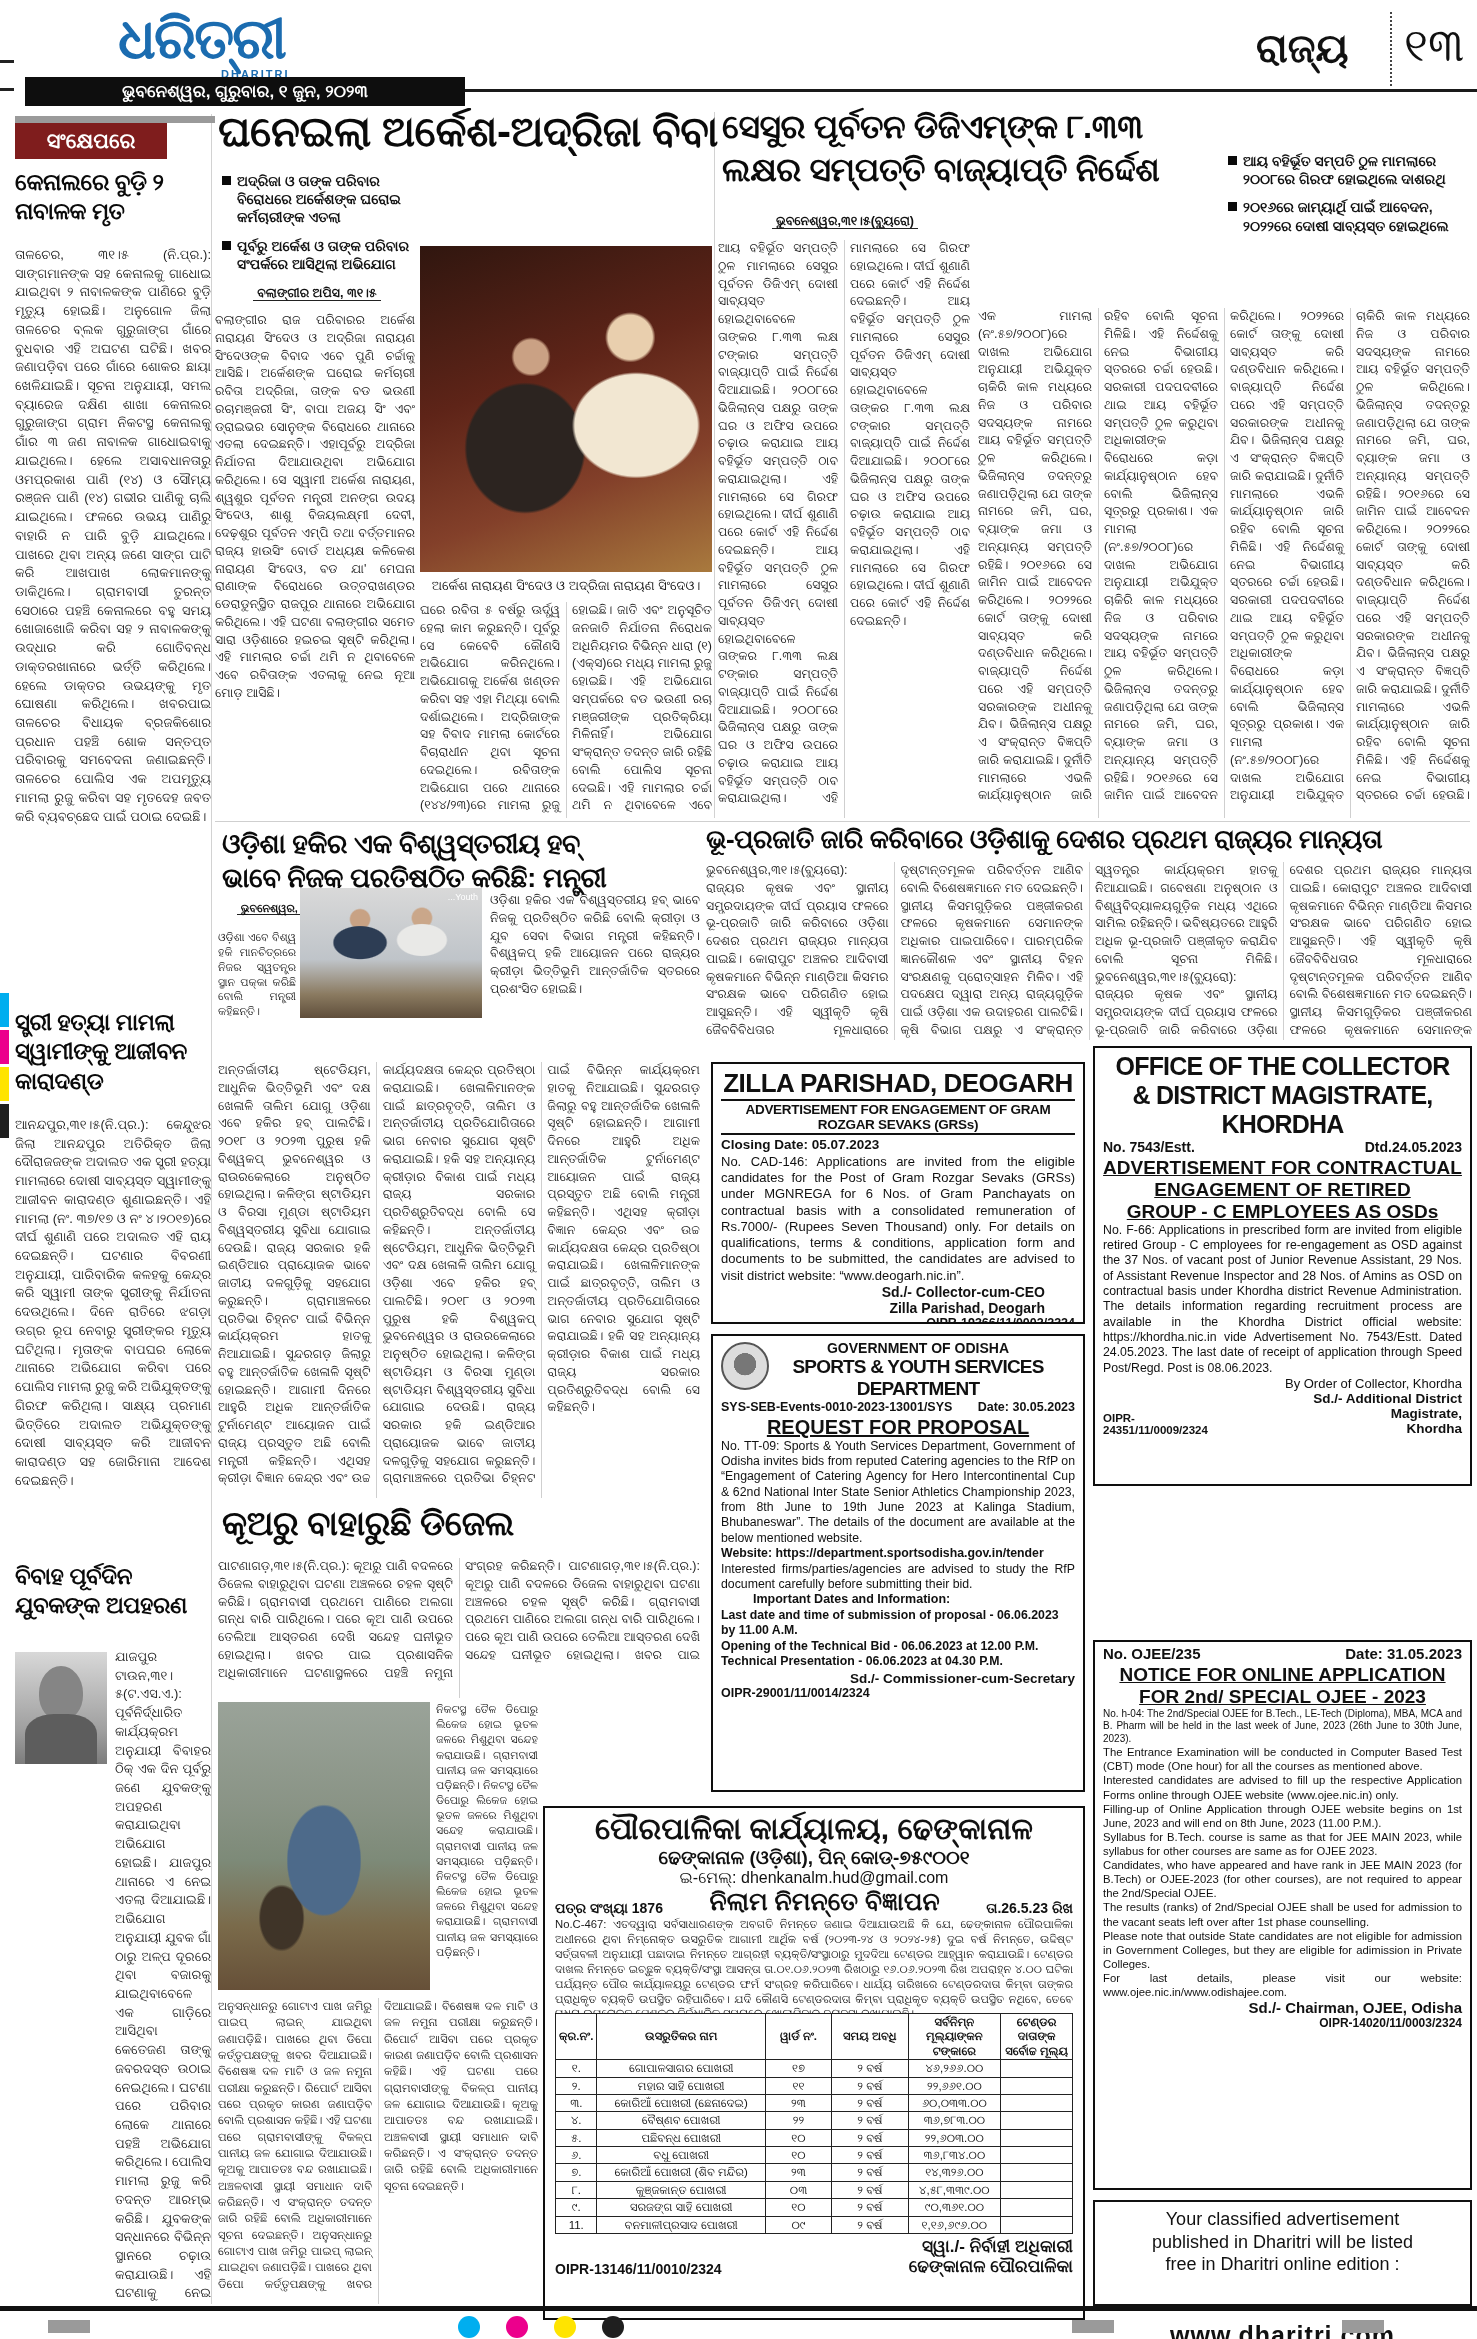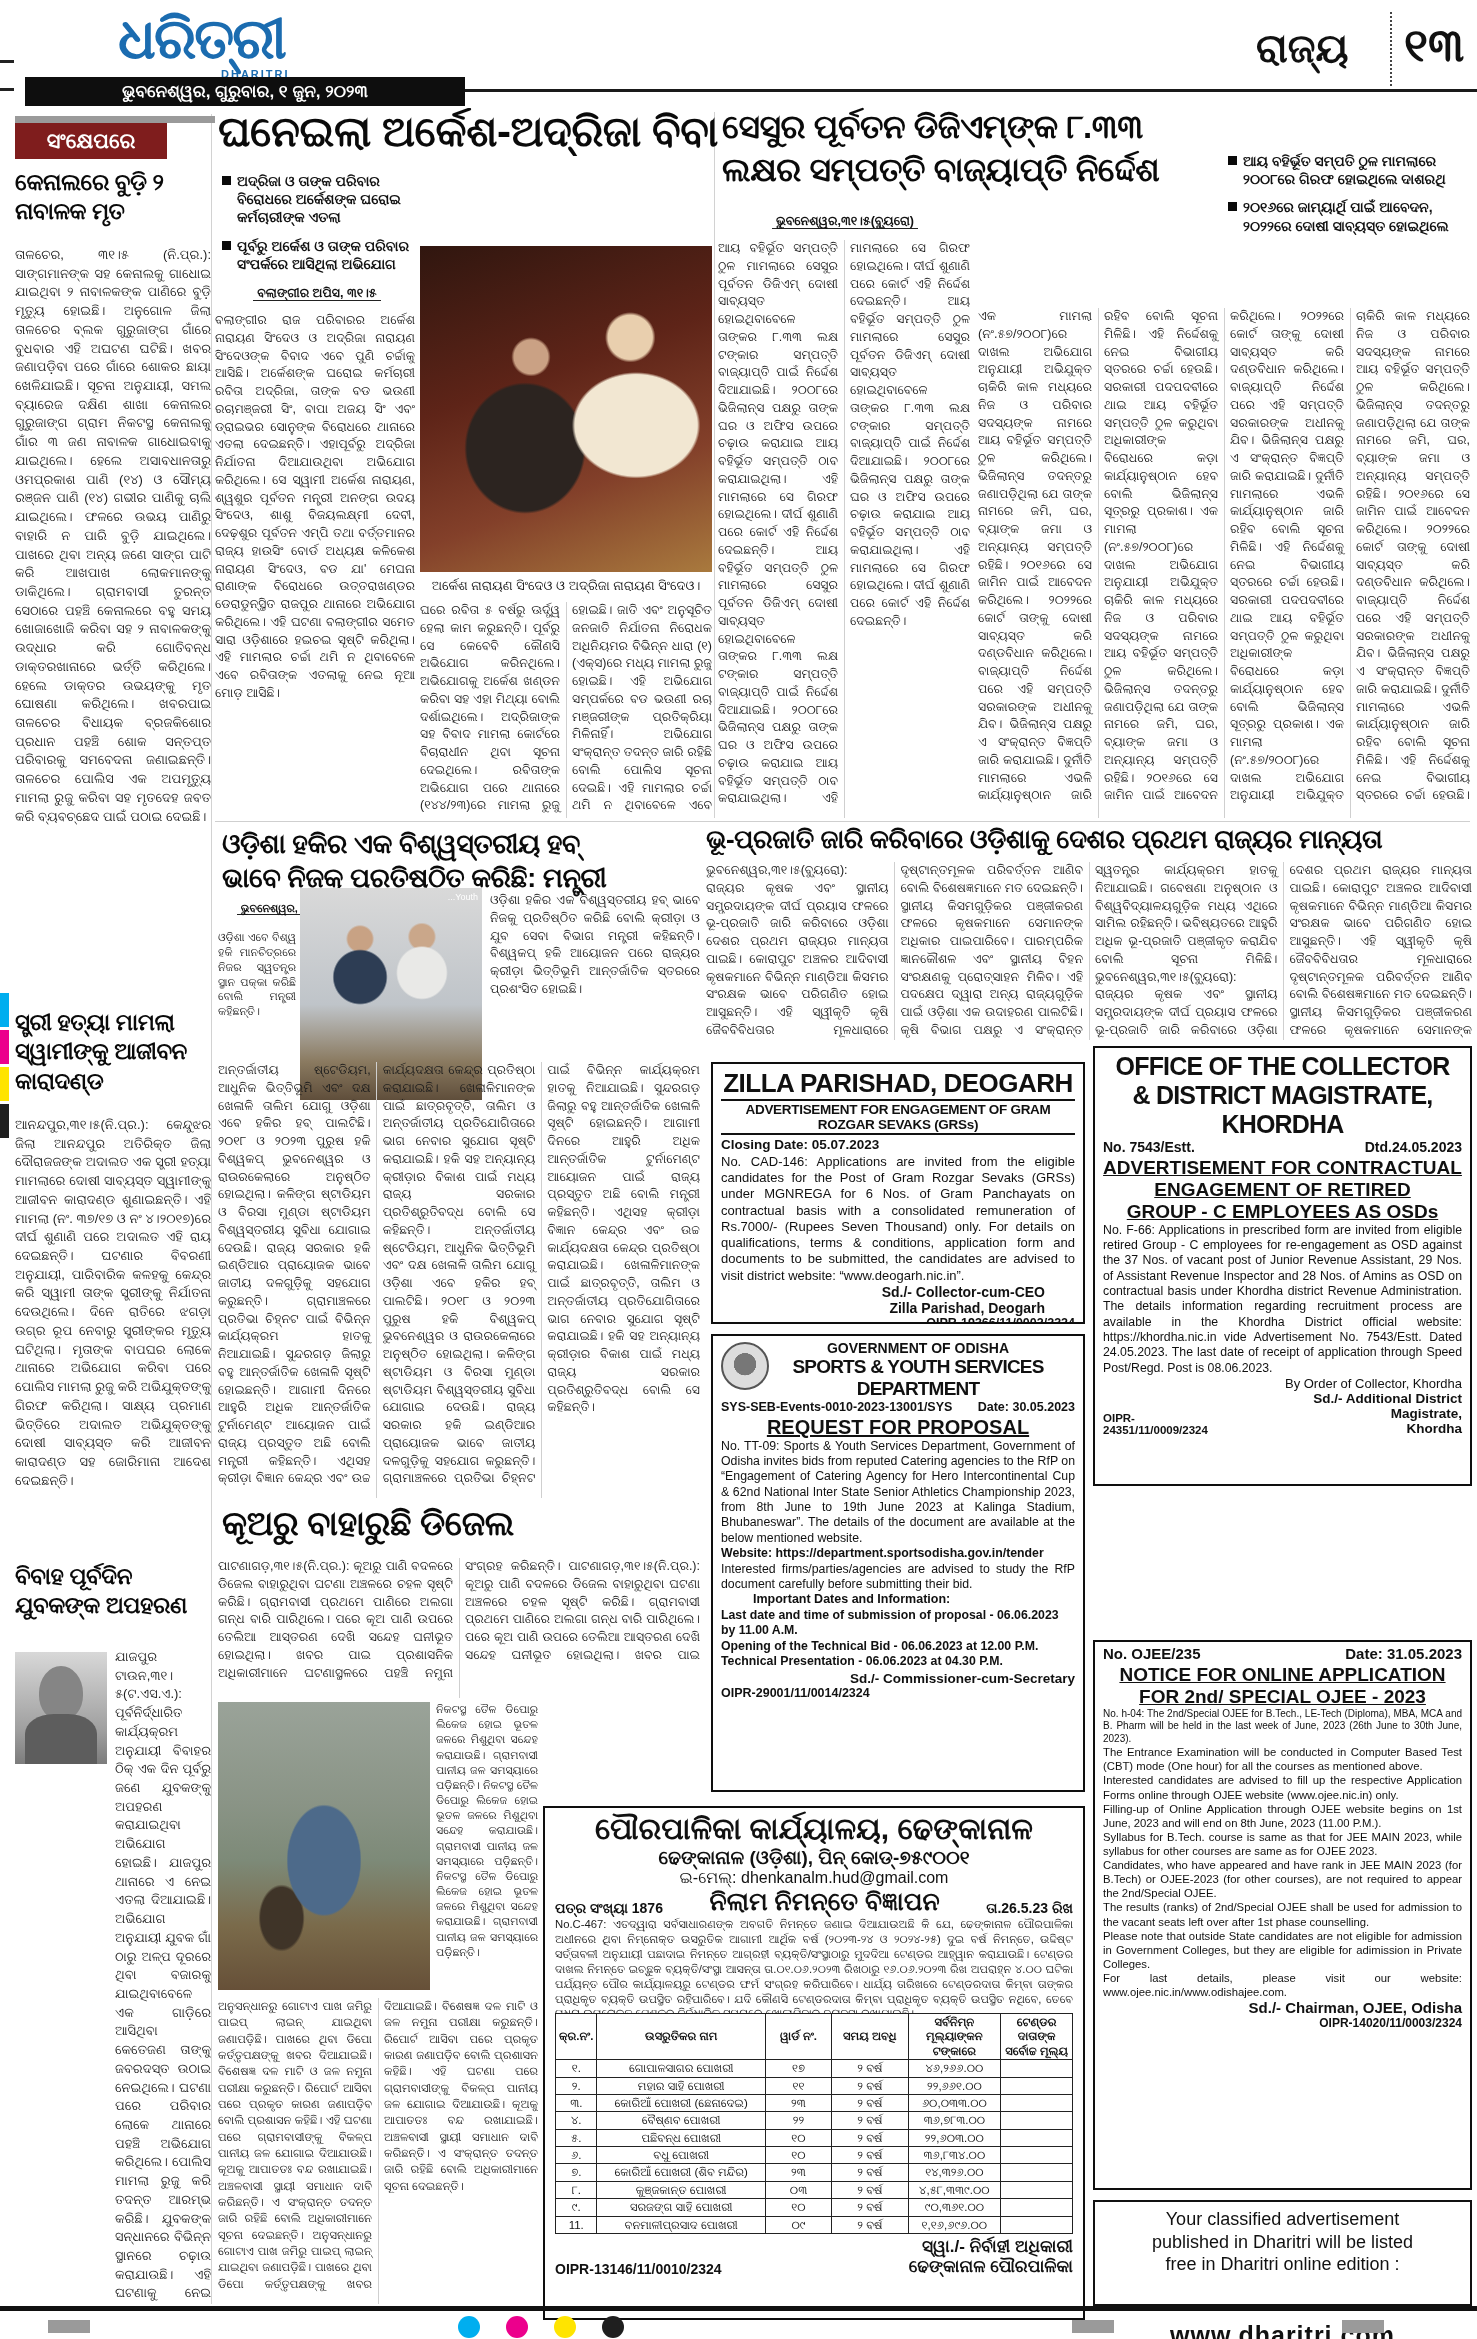--- a/index.html
+++ b/index.html
@@ -36,21 +36,21 @@
   <div class="abs" style="left:0;top:88px;width:14px;height:3px;background:#222;"></div>
 
   <div class="abs" style="left:118px;top:6px;font-size:56px;font-weight:bold;color:#1b6cb0;letter-spacing:-2px;">ଧରିତ୍ରୀ</div>
   <div class="abs" style="left:206px;top:68px;font-size:11px;font-weight:bold;color:#1b6cb0;letter-spacing:2px;margin-left:15px;">DHARITRI</div>
 
   <div class="abs" style="left:25px;top:89px;width:1452px;height:3px;background:#1a1a1a;"></div>
   <div class="abs" style="left:25px;top:77px;width:440px;height:29px;background:#0e0e0e;color:#fff;font-weight:bold;font-size:17px;line-height:29px;text-align:center;z-index:2;">ଭୁବନେଶ୍ୱର, ଗୁରୁବାର, ୧ ଜୁନ, ୨୦୨୩</div>
 
   <div class="abs" style="left:1256px;top:26px;font-size:40px;font-weight:bold;">ରାଜ୍ୟ</div>
   <div class="abs" style="left:1390px;top:12px;height:74px;border-left:2px dotted #444;"></div>
-  <div class="abs" style="left:1404px;top:18px;font-size:46px;font-weight:bold;">୧୩</div>
+  <div class="abs" style="left:1404px;top:18px;font-size:46px;font-weight:normal;">୧୩</div>
 
   <div class="abs vrule" style="left:211px;top:114px;height:2190px;"></div>
   <div class="abs vrule" style="left:714px;top:112px;height:706px;"></div>
   <div class="abs hrule" style="left:215px;top:821px;width:1255px;"></div>
 
   <div class="abs" style="left:15px;top:116px;width:200px;height:7px;background:#9a9a9a;"></div>
   <div class="abs" style="left:15px;top:123px;width:152px;height:36px;background:#7f1d1d;color:#fff;font-weight:bold;font-size:21px;line-height:36px;text-align:center;">ସଂକ୍ଷେପରେ</div>
 
   <div class="abs headline" style="left:15px;top:168px;width:196px;font-size:23px;line-height:1.25;">କେନାଲରେ ବୁଡ଼ି ୨ ନାବାଳକ ମୃତ</div>
   <div class="abs odia-body" style="left:15px;top:246px;width:196px;height:758px;font-size:13px;line-height:1.44;">ତାଳଚେର, ୩୧।୫ (ନି.ପ୍ର.): ସାଙ୍ଗମାନଙ୍କ ସହ କେନାଲକୁ ଗାଧୋଇ ଯାଇଥିବା ୨ ନାବାଳକଙ୍କ ପାଣିରେ ବୁଡ଼ି ମୃତ୍ୟୁ ହୋଇଛି। ଅନୁଗୋଳ ଜିଲା ତାଳଚେର ବ୍ଲକ ଗୁରୁଜାଙ୍ଗ ଗାଁରେ ବୁଧବାର ଏହି ଅଘଟଣ ଘଟିଛି। ଖବର ଜଣାପଡ଼ିବା ପରେ ଗାଁରେ ଶୋକର ଛାୟା ଖେଳିଯାଇଛି। ସୂଚନା ଅନୁଯାୟୀ, ସମଲ ବ୍ୟାରେଜ ଦକ୍ଷିଣ ଶାଖା କେନାଲର ଗୁରୁଜାଙ୍ଗ ଗ୍ରାମ ନିକଟସ୍ଥ କେନାଲକୁ ଗାଁର ୩ ଜଣ ନାବାଳକ ଗାଧୋଇବାକୁ ଯାଇଥିଲେ। ହେଲେ ଅସାବଧାନତାରୁ ଓମପ୍ରକାଶ ପାଣି (୧୪) ଓ ସୌମ୍ୟ ରଞ୍ଜନ ପାଣି (୧୪) ଗଭୀର ପାଣିକୁ ଚାଲି ଯାଇଥିଲେ। ଫଳରେ ଉଭୟ ପାଣିରୁ ବାହାରି ନ ପାରି ବୁଡ଼ି ଯାଇଥିଲେ। ପାଖରେ ଥିବା ଅନ୍ୟ ଜଣେ ସାଙ୍ଗ ପାଟି କରି ଆଖପାଖ ଲୋକମାନଙ୍କୁ ଡାକିଥିଲେ। ଗ୍ରାମବାସୀ ତୁରନ୍ତ ସେଠାରେ ପହଞ୍ଚି କେନାଲରେ ବହୁ ସମୟ ଖୋଜାଖୋଜି କରିବା ସହ ୨ ନାବାଳକଙ୍କୁ ଉଦ୍ଧାର କରି ଗୋତିବନ୍ଧ ଡାକ୍ତରଖାନାରେ ଭର୍ତ୍ତି କରିଥିଲେ। ହେଲେ ଡାକ୍ତର ଉଭୟଙ୍କୁ ମୃତ ଘୋଷଣା କରିଥିଲେ। ଖବରପାଇ ତାଳଚେର ବିଧାୟକ ବ୍ରଜକିଶୋର ପ୍ରଧାନ ପହଞ୍ଚି ଶୋକ ସନ୍ତପ୍ତ ପରିବାରକୁ ସମବେଦନା ଜଣାଇଛନ୍ତି। ତାଳଚେର ପୋଲିସ ଏକ ଅପମୃତ୍ୟୁ ମାମଲା ରୁଜୁ କରିବା ସହ ମୃତଦେହ ଜବତ କରି ବ୍ୟବଚ୍ଛେଦ ପାଇଁ ପଠାଇ ଦେଇଛି।</div>
@@ -109,21 +109,21 @@
   </div>
   <div class="abs dateline" style="left:740px;top:214px;width:210px;"><span>ଭୁବନେଶ୍ୱର,୩୧।୫(ବ୍ୟୁରୋ)</span></div>
   <div class="abs odia-body cols2" style="left:718px;top:240px;width:252px;height:578px;">ଆୟ ବହିର୍ଭୂତ ସମ୍ପତ୍ତି ଠୁଳ ମାମଲାରେ ସେସୁର ପୂର୍ବତନ ଡିଜିଏମ୍ ଦୋଷୀ ସାବ୍ୟସ୍ତ ହୋଇଥିବାବେଳେ ତାଙ୍କର ୮.୩୩ ଲକ୍ଷ ଟଙ୍କାର ସମ୍ପତ୍ତି ବାଜ୍ୟାପ୍ତି ପାଇଁ ନିର୍ଦ୍ଦେଶ ଦିଆଯାଇଛି। ୨୦୦୮ରେ ଭିଜିଲାନ୍ସ ପକ୍ଷରୁ ତାଙ୍କ ଘର ଓ ଅଫିସ ଉପରେ ଚଢ଼ାଉ କରାଯାଇ ଆୟ ବହିର୍ଭୂତ ସମ୍ପତ୍ତି ଠାବ କରାଯାଇଥିଲା। ଏହି ମାମଲାରେ ସେ ଗିରଫ ହୋଇଥିଲେ। ଦୀର୍ଘ ଶୁଣାଣି ପରେ କୋର୍ଟ ଏହି ନିର୍ଦ୍ଦେଶ ଦେଇଛନ୍ତି। ଆୟ ବହିର୍ଭୂତ ସମ୍ପତ୍ତି ଠୁଳ ମାମଲାରେ ସେସୁର ପୂର୍ବତନ ଡିଜିଏମ୍ ଦୋଷୀ ସାବ୍ୟସ୍ତ ହୋଇଥିବାବେଳେ ତାଙ୍କର ୮.୩୩ ଲକ୍ଷ ଟଙ୍କାର ସମ୍ପତ୍ତି ବାଜ୍ୟାପ୍ତି ପାଇଁ ନିର୍ଦ୍ଦେଶ ଦିଆଯାଇଛି। ୨୦୦୮ରେ ଭିଜିଲାନ୍ସ ପକ୍ଷରୁ ତାଙ୍କ ଘର ଓ ଅଫିସ ଉପରେ ଚଢ଼ାଉ କରାଯାଇ ଆୟ ବହିର୍ଭୂତ ସମ୍ପତ୍ତି ଠାବ କରାଯାଇଥିଲା। ଏହି ମାମଲାରେ ସେ ଗିରଫ ହୋଇଥିଲେ। ଦୀର୍ଘ ଶୁଣାଣି ପରେ କୋର୍ଟ ଏହି ନିର୍ଦ୍ଦେଶ ଦେଇଛନ୍ତି। ଆୟ ବହିର୍ଭୂତ ସମ୍ପତ୍ତି ଠୁଳ ମାମଲାରେ ସେସୁର ପୂର୍ବତନ ଡିଜିଏମ୍ ଦୋଷୀ ସାବ୍ୟସ୍ତ ହୋଇଥିବାବେଳେ ତାଙ୍କର ୮.୩୩ ଲକ୍ଷ ଟଙ୍କାର ସମ୍ପତ୍ତି ବାଜ୍ୟାପ୍ତି ପାଇଁ ନିର୍ଦ୍ଦେଶ ଦିଆଯାଇଛି। ୨୦୦୮ରେ ଭିଜିଲାନ୍ସ ପକ୍ଷରୁ ତାଙ୍କ ଘର ଓ ଅଫିସ ଉପରେ ଚଢ଼ାଉ କରାଯାଇ ଆୟ ବହିର୍ଭୂତ ସମ୍ପତ୍ତି ଠାବ କରାଯାଇଥିଲା। ଏହି ମାମଲାରେ ସେ ଗିରଫ ହୋଇଥିଲେ। ଦୀର୍ଘ ଶୁଣାଣି ପରେ କୋର୍ଟ ଏହି ନିର୍ଦ୍ଦେଶ ଦେଇଛନ୍ତି।</div>
   <div class="abs odia-body cols4" style="left:978px;top:308px;width:492px;height:510px;">ଏକ ମାମଲା (ନଂ.୫୭/୨୦୦୮)ରେ ଦାଖଲ ଅଭିଯୋଗ ଅନୁଯାୟୀ ଅଭିଯୁକ୍ତ ଚାକିରି କାଳ ମଧ୍ୟରେ ନିଜ ଓ ପରିବାର ସଦସ୍ୟଙ୍କ ନାମରେ ଆୟ ବହିର୍ଭୂତ ସମ୍ପତ୍ତି ଠୁଳ କରିଥିଲେ। ଭିଜିଲାନ୍ସ ତଦନ୍ତରୁ ଜଣାପଡ଼ିଥିଲା ଯେ ତାଙ୍କ ନାମରେ ଜମି, ଘର, ବ୍ୟାଙ୍କ ଜମା ଓ ଅନ୍ୟାନ୍ୟ ସମ୍ପତ୍ତି ରହିଛି। ୨୦୧୬ରେ ସେ ଜାମିନ ପାଇଁ ଆବେଦନ କରିଥିଲେ। ୨୦୨୨ରେ କୋର୍ଟ ତାଙ୍କୁ ଦୋଷୀ ସାବ୍ୟସ୍ତ କରି ଦଣ୍ଡବିଧାନ କରିଥିଲେ। ବାଜ୍ୟାପ୍ତି ନିର୍ଦ୍ଦେଶ ପରେ ଏହି ସମ୍ପତ୍ତି ସରକାରଙ୍କ ଅଧୀନକୁ ଯିବ। ଭିଜିଲାନ୍ସ ପକ୍ଷରୁ ଏ ସଂକ୍ରାନ୍ତ ବିଜ୍ଞପ୍ତି ଜାରି କରାଯାଇଛି। ଦୁର୍ନୀତି ମାମଲାରେ ଏଭଳି କାର୍ଯ୍ୟାନୁଷ୍ଠାନ ଜାରି ରହିବ ବୋଲି ସୂଚନା ମିଳିଛି। ଏହି ନିର୍ଦ୍ଦେଶକୁ ନେଇ ବିଭାଗୀୟ ସ୍ତରରେ ଚର୍ଚ୍ଚା ହେଉଛି। ସରକାରୀ ପଦପଦବୀରେ ଥାଇ ଆୟ ବହିର୍ଭୂତ ସମ୍ପତ୍ତି ଠୁଳ କରୁଥିବା ଅଧିକାରୀଙ୍କ ବିରୋଧରେ କଡ଼ା କାର୍ଯ୍ୟାନୁଷ୍ଠାନ ହେବ ବୋଲି ଭିଜିଲାନ୍ସ ସୂତ୍ରରୁ ପ୍ରକାଶ। ଏକ ମାମଲା (ନଂ.୫୭/୨୦୦୮)ରେ ଦାଖଲ ଅଭିଯୋଗ ଅନୁଯାୟୀ ଅଭିଯୁକ୍ତ ଚାକିରି କାଳ ମଧ୍ୟରେ ନିଜ ଓ ପରିବାର ସଦସ୍ୟଙ୍କ ନାମରେ ଆୟ ବହିର୍ଭୂତ ସମ୍ପତ୍ତି ଠୁଳ କରିଥିଲେ। ଭିଜିଲାନ୍ସ ତଦନ୍ତରୁ ଜଣାପଡ଼ିଥିଲା ଯେ ତାଙ୍କ ନାମରେ ଜମି, ଘର, ବ୍ୟାଙ୍କ ଜମା ଓ ଅନ୍ୟାନ୍ୟ ସମ୍ପତ୍ତି ରହିଛି। ୨୦୧୬ରେ ସେ ଜାମିନ ପାଇଁ ଆବେଦନ କରିଥିଲେ। ୨୦୨୨ରେ କୋର୍ଟ ତାଙ୍କୁ ଦୋଷୀ ସାବ୍ୟସ୍ତ କରି ଦଣ୍ଡବିଧାନ କରିଥିଲେ। ବାଜ୍ୟାପ୍ତି ନିର୍ଦ୍ଦେଶ ପରେ ଏହି ସମ୍ପତ୍ତି ସରକାରଙ୍କ ଅଧୀନକୁ ଯିବ। ଭିଜିଲାନ୍ସ ପକ୍ଷରୁ ଏ ସଂକ୍ରାନ୍ତ ବିଜ୍ଞପ୍ତି ଜାରି କରାଯାଇଛି। ଦୁର୍ନୀତି ମାମଲାରେ ଏଭଳି କାର୍ଯ୍ୟାନୁଷ୍ଠାନ ଜାରି ରହିବ ବୋଲି ସୂଚନା ମିଳିଛି। ଏହି ନିର୍ଦ୍ଦେଶକୁ ନେଇ ବିଭାଗୀୟ ସ୍ତରରେ ଚର୍ଚ୍ଚା ହେଉଛି। ସରକାରୀ ପଦପଦବୀରେ ଥାଇ ଆୟ ବହିର୍ଭୂତ ସମ୍ପତ୍ତି ଠୁଳ କରୁଥିବା ଅଧିକାରୀଙ୍କ ବିରୋଧରେ କଡ଼ା କାର୍ଯ୍ୟାନୁଷ୍ଠାନ ହେବ ବୋଲି ଭିଜିଲାନ୍ସ ସୂତ୍ରରୁ ପ୍ରକାଶ। ଏକ ମାମଲା (ନଂ.୫୭/୨୦୦୮)ରେ ଦାଖଲ ଅଭିଯୋଗ ଅନୁଯାୟୀ ଅଭିଯୁକ୍ତ ଚାକିରି କାଳ ମଧ୍ୟରେ ନିଜ ଓ ପରିବାର ସଦସ୍ୟଙ୍କ ନାମରେ ଆୟ ବହିର୍ଭୂତ ସମ୍ପତ୍ତି ଠୁଳ କରିଥିଲେ। ଭିଜିଲାନ୍ସ ତଦନ୍ତରୁ ଜଣାପଡ଼ିଥିଲା ଯେ ତାଙ୍କ ନାମରେ ଜମି, ଘର, ବ୍ୟାଙ୍କ ଜମା ଓ ଅନ୍ୟାନ୍ୟ ସମ୍ପତ୍ତି ରହିଛି। ୨୦୧୬ରେ ସେ ଜାମିନ ପାଇଁ ଆବେଦନ କରିଥିଲେ। ୨୦୨୨ରେ କୋର୍ଟ ତାଙ୍କୁ ଦୋଷୀ ସାବ୍ୟସ୍ତ କରି ଦଣ୍ଡବିଧାନ କରିଥିଲେ। ବାଜ୍ୟାପ୍ତି ନିର୍ଦ୍ଦେଶ ପରେ ଏହି ସମ୍ପତ୍ତି ସରକାରଙ୍କ ଅଧୀନକୁ ଯିବ। ଭିଜିଲାନ୍ସ ପକ୍ଷରୁ ଏ ସଂକ୍ରାନ୍ତ ବିଜ୍ଞପ୍ତି ଜାରି କରାଯାଇଛି। ଦୁର୍ନୀତି ମାମଲାରେ ଏଭଳି କାର୍ଯ୍ୟାନୁଷ୍ଠାନ ଜାରି ରହିବ ବୋଲି ସୂଚନା ମିଳିଛି। ଏହି ନିର୍ଦ୍ଦେଶକୁ ନେଇ ବିଭାଗୀୟ ସ୍ତରରେ ଚର୍ଚ୍ଚା ହେଉଛି। ସରକାରୀ ପଦପଦବୀରେ ଥାଇ ଆୟ ବହିର୍ଭୂତ ସମ୍ପତ୍ତି ଠୁଳ କରୁଥିବା ଅଧିକାରୀଙ୍କ ବିରୋଧରେ କଡ଼ା କାର୍ଯ୍ୟାନୁଷ୍ଠାନ ହେବ ବୋଲି ଭିଜିଲାନ୍ସ ସୂତ୍ରରୁ ପ୍ରକାଶ।</div>
 
   <div class="abs headline" style="left:222px;top:828px;width:478px;font-size:27px;line-height:1.25;">
     <div>ଓଡ଼ିଶା ହକିର ଏକ ବିଶ୍ୱସ୍ତରୀୟ ହବ୍</div>
     <div>ଭାବେ ନିଜକୁ ପ୍ରତିଷ୍ଠିତ କରିଛି: ମନ୍ତ୍ରୀ</div>
   </div>
   <div class="abs dateline" style="left:218px;top:902px;width:170px;font-size:11px;"><span>ଭୁବନେଶ୍ୱର, ୩୧।୫(ବ୍ୟୁରୋ)</span></div>
-  <div class="abs photo" style="left:300px;top:888px;width:182px;height:212px;background:
+  <div class="abs photo" style="left:300px;top:888px;width:182px;height:130px;background:
       radial-gradient(ellipse at 33% 42%, #2d3d54 0 15%, rgba(0,0,0,0) 16%),
       radial-gradient(ellipse at 67% 40%, #e9e9e7 0 14%, rgba(0,0,0,0) 15%),
       radial-gradient(circle at 33% 24%, #c8a284 0 6%, rgba(0,0,0,0) 7%),
       radial-gradient(circle at 67% 23%, #caa78a 0 6%, rgba(0,0,0,0) 7%),
       linear-gradient(180deg,#d9d9d9,#bfc4c9 55%,#8a7a60 82%,#5f4e3b);">
     <div style="position:absolute;right:4px;top:4px;color:#fff;font-size:9px;">...Youth</div>
   </div>
   <div class="abs odia-body" style="left:218px;top:930px;width:78px;height:126px;font-size:11px;line-height:1.35;">ଓଡ଼ିଶା ଏବେ ବିଶ୍ୱ ହକି ମାନଚିତ୍ରରେ ନିଜର ସ୍ୱତନ୍ତ୍ର ସ୍ଥାନ ପକ୍କା କରିଛି ବୋଲି ମନ୍ତ୍ରୀ କହିଛନ୍ତି।</div>
   <div class="abs odia-body" style="left:490px;top:892px;width:210px;height:164px;">ଓଡ଼ିଶା ହକିର ଏକ ବିଶ୍ୱସ୍ତରୀୟ ହବ୍ ଭାବେ ନିଜକୁ ପ୍ରତିଷ୍ଠିତ କରିଛି ବୋଲି କ୍ରୀଡ଼ା ଓ ଯୁବ ସେବା ବିଭାଗ ମନ୍ତ୍ରୀ କହିଛନ୍ତି। ବିଶ୍ୱକପ୍ ହକି ଆୟୋଜନ ପରେ ରାଜ୍ୟର କ୍ରୀଡ଼ା ଭିତ୍ତିଭୂମି ଆନ୍ତର୍ଜାତିକ ସ୍ତରରେ ପ୍ରଶଂସିତ ହୋଇଛି।</div>
   <div class="abs odia-body cols3" style="left:218px;top:1062px;width:482px;height:436px;">ଅନ୍ତର୍ଜାତୀୟ ଷ୍ଟେଡିୟମ, ଆଧୁନିକ ଭିତ୍ତିଭୂମି ଏବଂ ଦକ୍ଷ ଖେଳାଳି ତାଲିମ ଯୋଗୁ ଓଡ଼ିଶା ଏବେ ହକିର ହବ୍ ପାଲଟିଛି। ୨୦୧୮ ଓ ୨୦୨୩ ପୁରୁଷ ହକି ବିଶ୍ୱକପ୍ ଭୁବନେଶ୍ୱର ଓ ରାଉରକେଲାରେ ଅନୁଷ୍ଠିତ ହୋଇଥିଲା। କଳିଙ୍ଗ ଷ୍ଟାଡିୟମ ଓ ବିରସା ମୁଣ୍ଡା ଷ୍ଟାଡିୟମ ବିଶ୍ୱସ୍ତରୀୟ ସୁବିଧା ଯୋଗାଇ ଦେଉଛି। ରାଜ୍ୟ ସରକାର ହକି ଇଣ୍ଡିଆର ପ୍ରାୟୋଜକ ଭାବେ ଜାତୀୟ ଦଳଗୁଡ଼ିକୁ ସହଯୋଗ କରୁଛନ୍ତି। ଗ୍ରାମାଞ୍ଚଳରେ ପ୍ରତିଭା ଚିହ୍ନଟ ପାଇଁ ବିଭିନ୍ନ କାର୍ଯ୍ୟକ୍ରମ ହାତକୁ ନିଆଯାଇଛି। ସୁନ୍ଦରଗଡ଼ ଜିଲାରୁ ବହୁ ଆନ୍ତର୍ଜାତିକ ଖେଳାଳି ସୃଷ୍ଟି ହୋଇଛନ୍ତି। ଆଗାମୀ ଦିନରେ ଆହୁରି ଅଧିକ ଆନ୍ତର୍ଜାତିକ ଟୁର୍ନାମେଣ୍ଟ ଆୟୋଜନ ପାଇଁ ରାଜ୍ୟ ପ୍ରସ୍ତୁତ ଅଛି ବୋଲି ମନ୍ତ୍ରୀ କହିଛନ୍ତି। ଏଥିସହ କ୍ରୀଡ଼ା ବିଜ୍ଞାନ କେନ୍ଦ୍ର ଏବଂ ଉଚ୍ଚ କାର୍ଯ୍ୟଦକ୍ଷତା କେନ୍ଦ୍ର ପ୍ରତିଷ୍ଠା କରାଯାଇଛି। ଖେଳାଳିମାନଙ୍କ ପାଇଁ ଛାତ୍ରବୃତ୍ତି, ତାଲିମ ଓ ଅନ୍ତର୍ଜାତୀୟ ପ୍ରତିଯୋଗିତାରେ ଭାଗ ନେବାର ସୁଯୋଗ ସୃଷ୍ଟି କରାଯାଇଛି। ହକି ସହ ଅନ୍ୟାନ୍ୟ କ୍ରୀଡ଼ାର ବିକାଶ ପାଇଁ ମଧ୍ୟ ରାଜ୍ୟ ସରକାର ପ୍ରତିଶ୍ରୁତିବଦ୍ଧ ବୋଲି ସେ କହିଛନ୍ତି। ଅନ୍ତର୍ଜାତୀୟ ଷ୍ଟେଡିୟମ, ଆଧୁନିକ ଭିତ୍ତିଭୂମି ଏବଂ ଦକ୍ଷ ଖେଳାଳି ତାଲିମ ଯୋଗୁ ଓଡ଼ିଶା ଏବେ ହକିର ହବ୍ ପାଲଟିଛି। ୨୦୧୮ ଓ ୨୦୨୩ ପୁରୁଷ ହକି ବିଶ୍ୱକପ୍ ଭୁବନେଶ୍ୱର ଓ ରାଉରକେଲାରେ ଅନୁଷ୍ଠିତ ହୋଇଥିଲା। କଳିଙ୍ଗ ଷ୍ଟାଡିୟମ ଓ ବିରସା ମୁଣ୍ଡା ଷ୍ଟାଡିୟମ ବିଶ୍ୱସ୍ତରୀୟ ସୁବିଧା ଯୋଗାଇ ଦେଉଛି। ରାଜ୍ୟ ସରକାର ହକି ଇଣ୍ଡିଆର ପ୍ରାୟୋଜକ ଭାବେ ଜାତୀୟ ଦଳଗୁଡ଼ିକୁ ସହଯୋଗ କରୁଛନ୍ତି। ଗ୍ରାମାଞ୍ଚଳରେ ପ୍ରତିଭା ଚିହ୍ନଟ ପାଇଁ ବିଭିନ୍ନ କାର୍ଯ୍ୟକ୍ରମ ହାତକୁ ନିଆଯାଇଛି। ସୁନ୍ଦରଗଡ଼ ଜିଲାରୁ ବହୁ ଆନ୍ତର୍ଜାତିକ ଖେଳାଳି ସୃଷ୍ଟି ହୋଇଛନ୍ତି। ଆଗାମୀ ଦିନରେ ଆହୁରି ଅଧିକ ଆନ୍ତର୍ଜାତିକ ଟୁର୍ନାମେଣ୍ଟ ଆୟୋଜନ ପାଇଁ ରାଜ୍ୟ ପ୍ରସ୍ତୁତ ଅଛି ବୋଲି ମନ୍ତ୍ରୀ କହିଛନ୍ତି। ଏଥିସହ କ୍ରୀଡ଼ା ବିଜ୍ଞାନ କେନ୍ଦ୍ର ଏବଂ ଉଚ୍ଚ କାର୍ଯ୍ୟଦକ୍ଷତା କେନ୍ଦ୍ର ପ୍ରତିଷ୍ଠା କରାଯାଇଛି। ଖେଳାଳିମାନଙ୍କ ପାଇଁ ଛାତ୍ରବୃତ୍ତି, ତାଲିମ ଓ ଅନ୍ତର୍ଜାତୀୟ ପ୍ରତିଯୋଗିତାରେ ଭାଗ ନେବାର ସୁଯୋଗ ସୃଷ୍ଟି କରାଯାଇଛି। ହକି ସହ ଅନ୍ୟାନ୍ୟ କ୍ରୀଡ଼ାର ବିକାଶ ପାଇଁ ମଧ୍ୟ ରାଜ୍ୟ ସରକାର ପ୍ରତିଶ୍ରୁତିବଦ୍ଧ ବୋଲି ସେ କହିଛନ୍ତି।</div>

